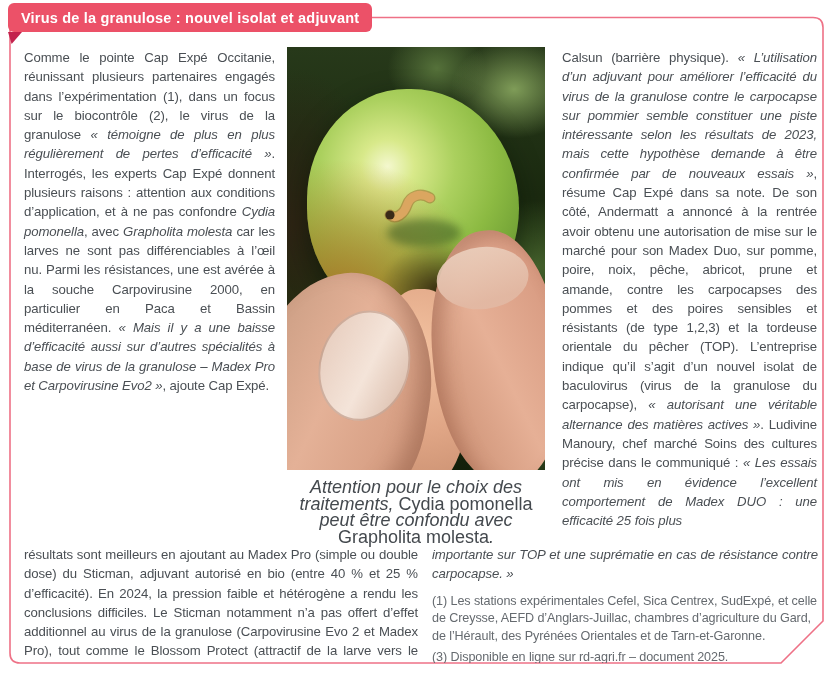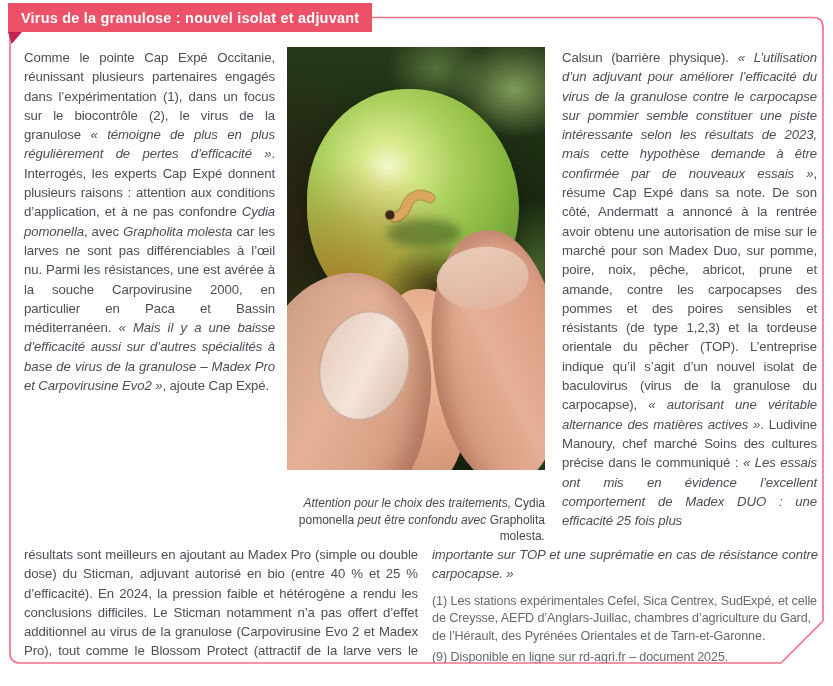--- a/index.html
+++ b/index.html
@@ -5,37 +5,37 @@
   :root{
     --banner-bg:#ec5168; --banner-fold:#c3224d; --border-color:#ee7186;
     --body-text:#4a4f54; --footnote-text:#656a6f; --caption-text:#44494e;
   }
   *{box-sizing:border-box;margin:0;padding:0}
   html,body{background:#fff}
   body{font-family:"Liberation Sans","DejaVu Sans",sans-serif;color:var(--body-text)}
   .page{position:relative;width:833px;height:686px;background:#fff;overflow:hidden}
   .border-svg{position:absolute;left:0;top:0;width:833px;height:686px;z-index:1}
   .banner{position:absolute;left:8px;top:3px;height:29px;z-index:3;display:flex;align-items:center;
-    background:var(--banner-bg);border-radius:0;padding:0 13px;
+    background:var(--banner-bg);border-radius:6px;padding:0 13px;
     color:#fff;font-weight:bold;font-size:14.5px;letter-spacing:.2px;white-space:nowrap}
   .banner-fold{position:absolute;left:8px;top:32px;width:14px;height:12px;z-index:2;
     background:var(--banner-fold);clip-path:polygon(0 0,100% 0,26% 100%)}
   .textcol{position:absolute;z-index:2;font-size:13.2px;line-height:19.3px;text-align:justify;
     color:var(--body-text);overflow:hidden;hyphens:auto;-webkit-hyphens:auto;letter-spacing:-.1px}
   .textcol p{margin:4px}
   .it{font-style:italic}
   .col1{left:20px;top:44px;width:259px;height:494px}
   .col3{left:558px;top:44px;width:263px;height:494px}
   .bottom-left{left:20px;top:541px;width:402px;height:118px}
   .bottom-right{left:428px;top:541px;width:394px;height:122px}
   .footnotes{margin-top:9px;font-size:12.6px;line-height:17.6px;
     color:var(--footnote-text);text-align:left;letter-spacing:-.1px}
   .figure{position:absolute;left:287px;top:47px;width:258px;z-index:2}
-  .caption{margin-top:25px;font-size:12px;line-height:16.6px;color:var(--caption-text);
-    font-style:italic;text-align:right}
+  .caption{margin-top:9px;font-size:18px;line-height:16.6px;color:var(--caption-text);
+    font-style:italic;text-align:center}
   .caption .rm{font-style:normal}
   
   .photo{position:relative;width:258px;height:423px;overflow:hidden;
     background:
       radial-gradient(90px 70px at 88% 10%,#7f9c58 0%,rgba(127,156,88,0) 70%),
       radial-gradient(70px 60px at 58% 5%,#55713a 0%,rgba(85,113,58,0) 70%),
       radial-gradient(120px 210px at 3% 42%,#2e2414 0%,rgba(46,36,20,0) 75%),
       radial-gradient(110px 95px at 97% 52%,#44612c 0%,rgba(68,97,44,0) 70%),
       radial-gradient(90px 140px at 92% 88%,#3d5727 0%,rgba(61,87,39,0) 72%),
       linear-gradient(180deg,#27391a 0%,#1b2a10 35%,#20330f 65%,#131f0a 100%)}
@@ -110,17 +110,17 @@
   </div>
 
   <div class="textcol bottom-left">
     <p><span class="rm">résultats sont meilleurs en ajoutant au Madex Pro (simple ou double dose) du Sticman, adjuvant autorisé en bio (entre 40 % et 25 % d’efficacité). En 2024, la pression faible et hétérogène a rendu les conclusions difficiles. Le Sticman notamment n’a pas offert d’effet additionnel au virus de la granulose (Carpovirusine Evo 2 et Madex Pro), tout comme le Blossom Protect (attractif de la larve vers le virus) et du</span></p>
   </div>
 
   <div class="textcol bottom-right">
     <p><span class="it">importante sur TOP et une suprématie en cas de résistance contre carpocapse. »</span></p>
     <div class="footnotes">
       <p>(1) Les stations expérimentales Cefel, Sica Centrex, SudExpé, et celle de Creysse, AEFD d’Anglars-Juillac, chambres d’agriculture du Gard, de l’Hérault, des Pyrénées Orientales et de Tarn-et-Garonne.</p>
-      <p>(9) Disponible en ligne sur rd-agri.fr – document 2025.</p>
+      <p>(3) Disponible en ligne sur rd-agri.fr – document 2025.</p>
     </div>
   </div>
 
 </div>
 
 </body></html>

